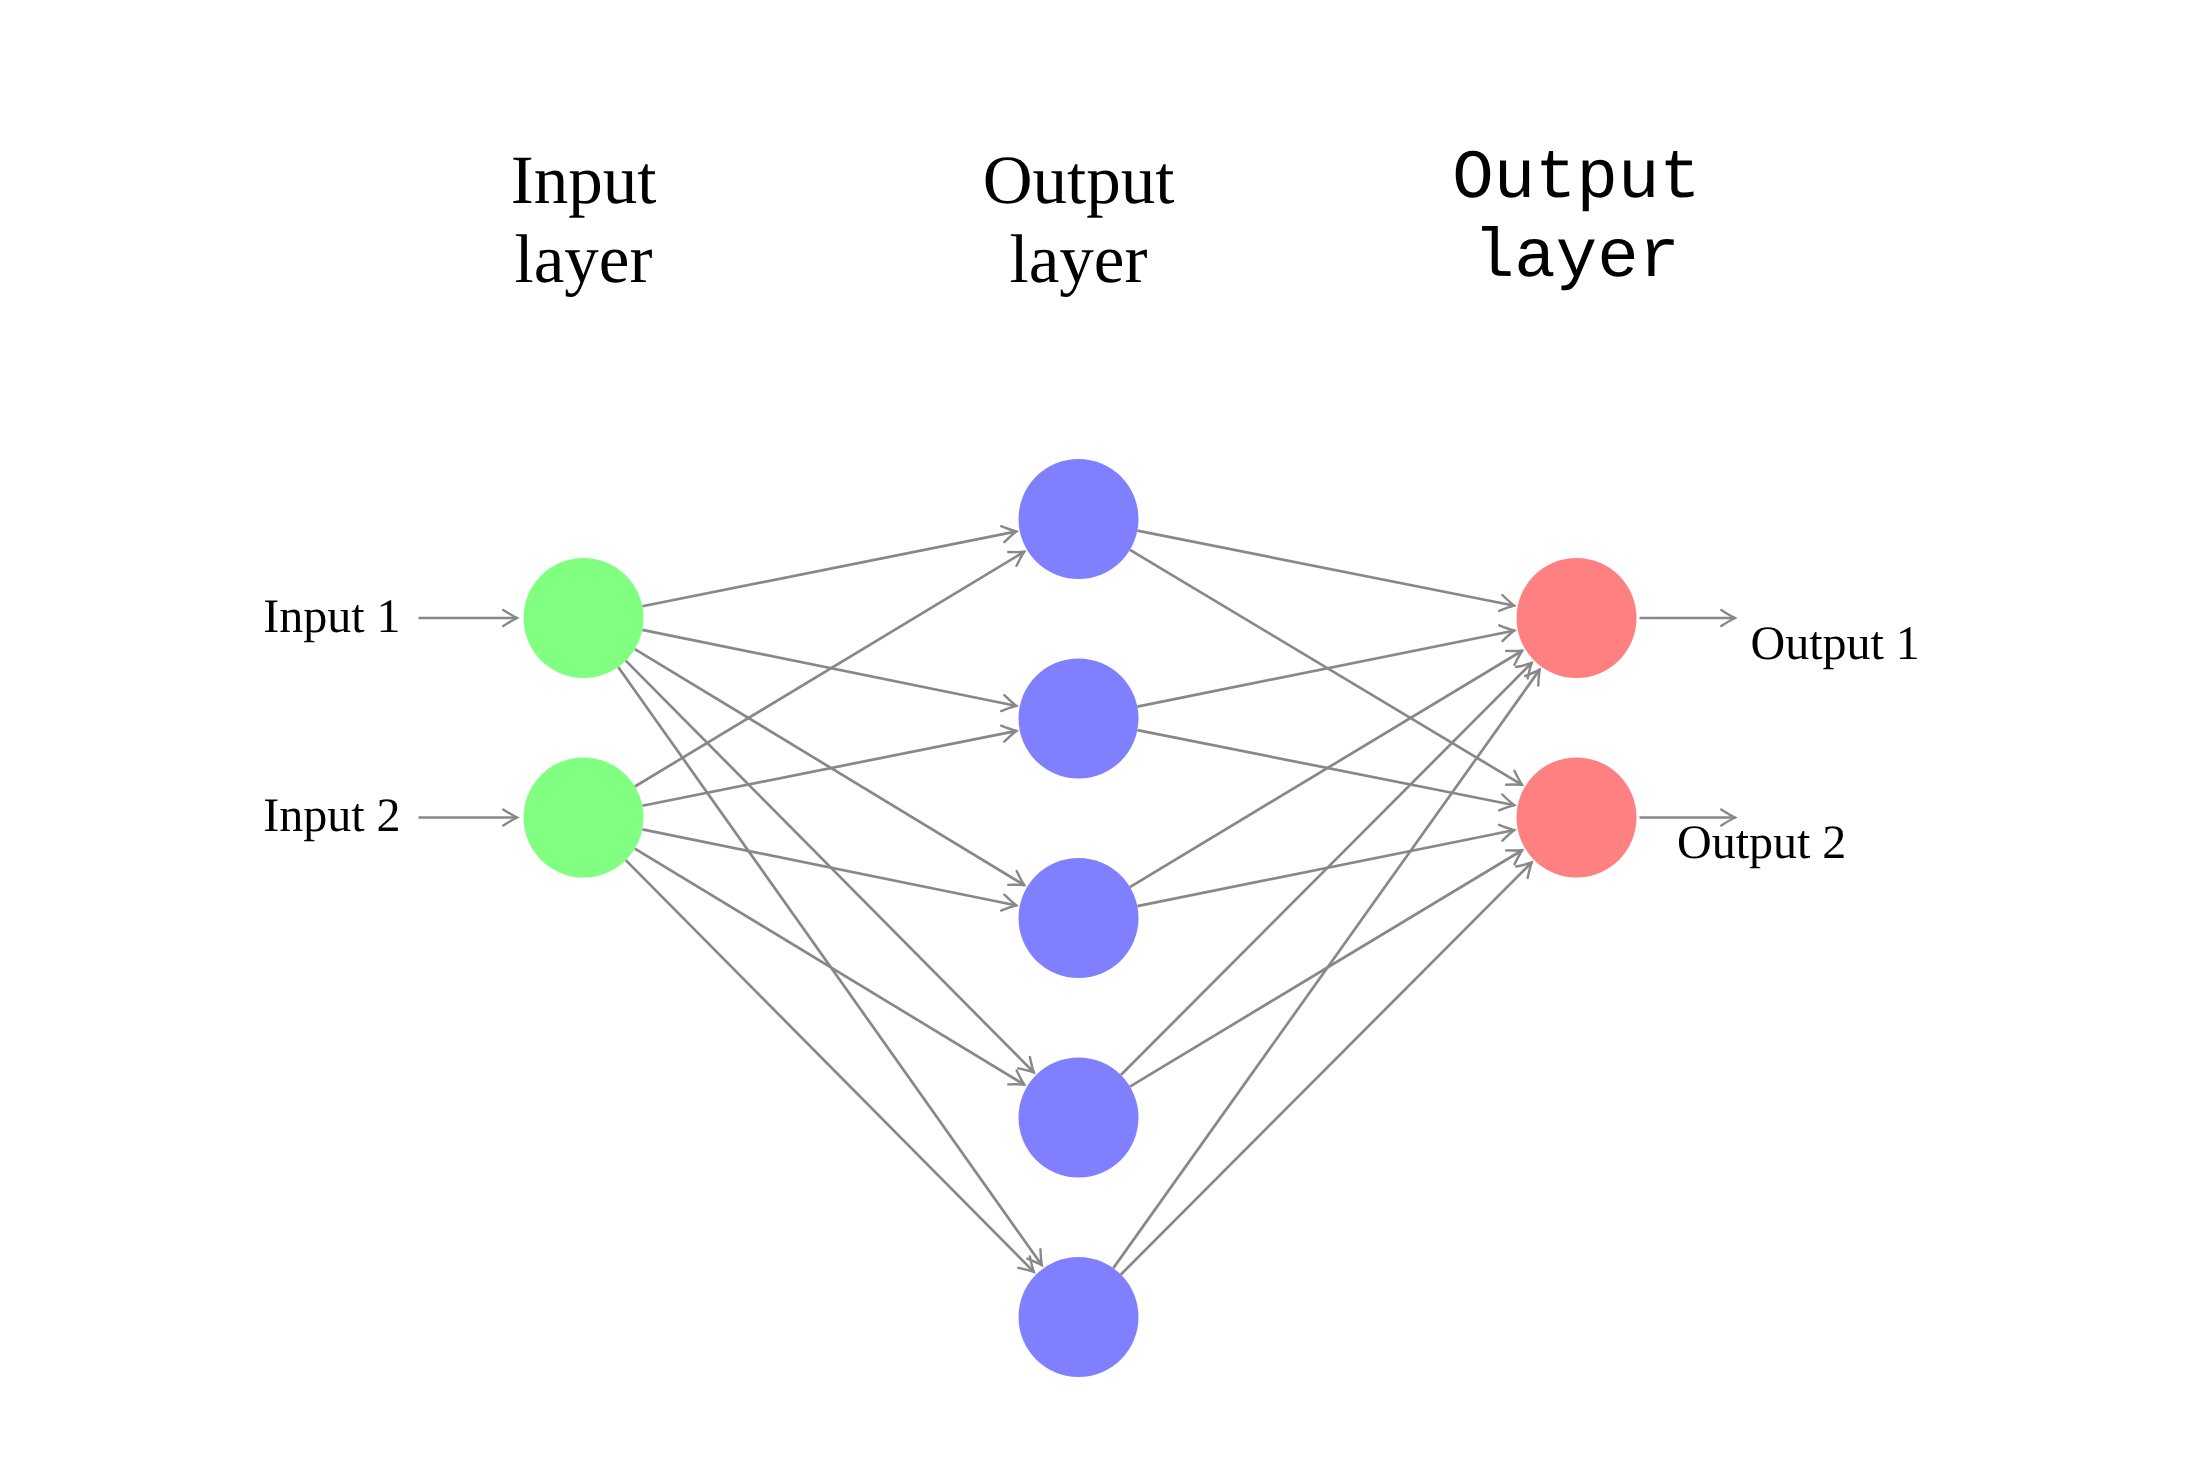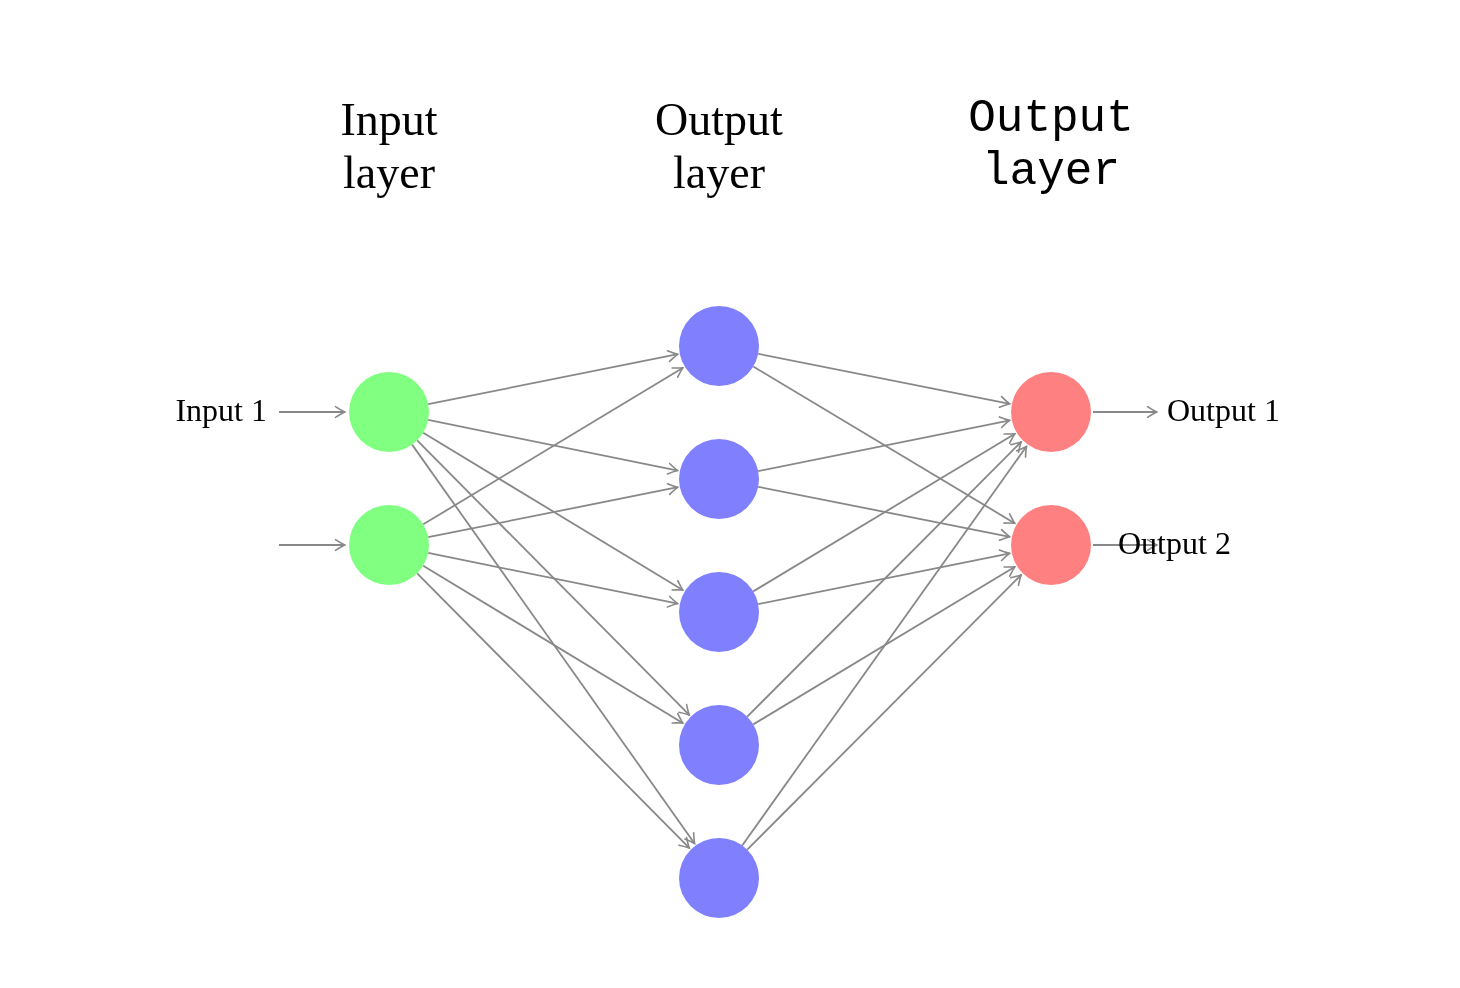--- a/index.html
+++ b/index.html
@@ -34,21 +34,21 @@
   }
   .lbl {
     position: absolute;
     transform: translateY(-54%);
     font-size: 32px;
     line-height: 46px;
     white-space: nowrap;
     color: #000000;
   }
   .lbl.right { text-align: right; }
-  .lbl.left  { text-align: left; }
+  .lbl.left  { text-align: left; margin-top: 18px; }
 </style>
 </head>
 <body>
 
 <div class="stage">
   <svg width="1460" height="988" viewBox="0 0 1460 988">
       <defs>
         <marker id="ah" viewBox="-13 -7 15 14" refX="0" refY="0" markerWidth="15" markerHeight="14" markerUnits="userSpaceOnUse" orient="auto">
           <path d="M-9.5,-5.4 Q-4,-1.8 -0.3,0 Q-4,1.8 -9.5,5.4" fill="none" stroke="#888888" stroke-width="1.6" stroke-linecap="round"></path>
         </marker>
@@ -89,15 +89,16 @@
     </svg>
 
   <div class="hdr" style="left: 389px; top: 93px;">Input
 layer</div>
   <div class="hdr" style="left: 719px; top: 93px;">Output
 layer</div>
   <div class="hdr" style="left: 1051px; top: 93px; font-family: Liberation Mono, monospace;">Output
 layer</div>
 
   <div class="lbl right" style="top: 412px; right: 1193px;">Input 1</div>
+  <div class="lbl right" style="top: 545px; right: 1193px;">Input 2</div>
   <div class="lbl left" style="top: 412px; left: 1167px;">Output 1</div>
   <div class="lbl left" style="top: 545px; left: 1118px;">Output 2</div>
 </div>
 
 </body></html>

